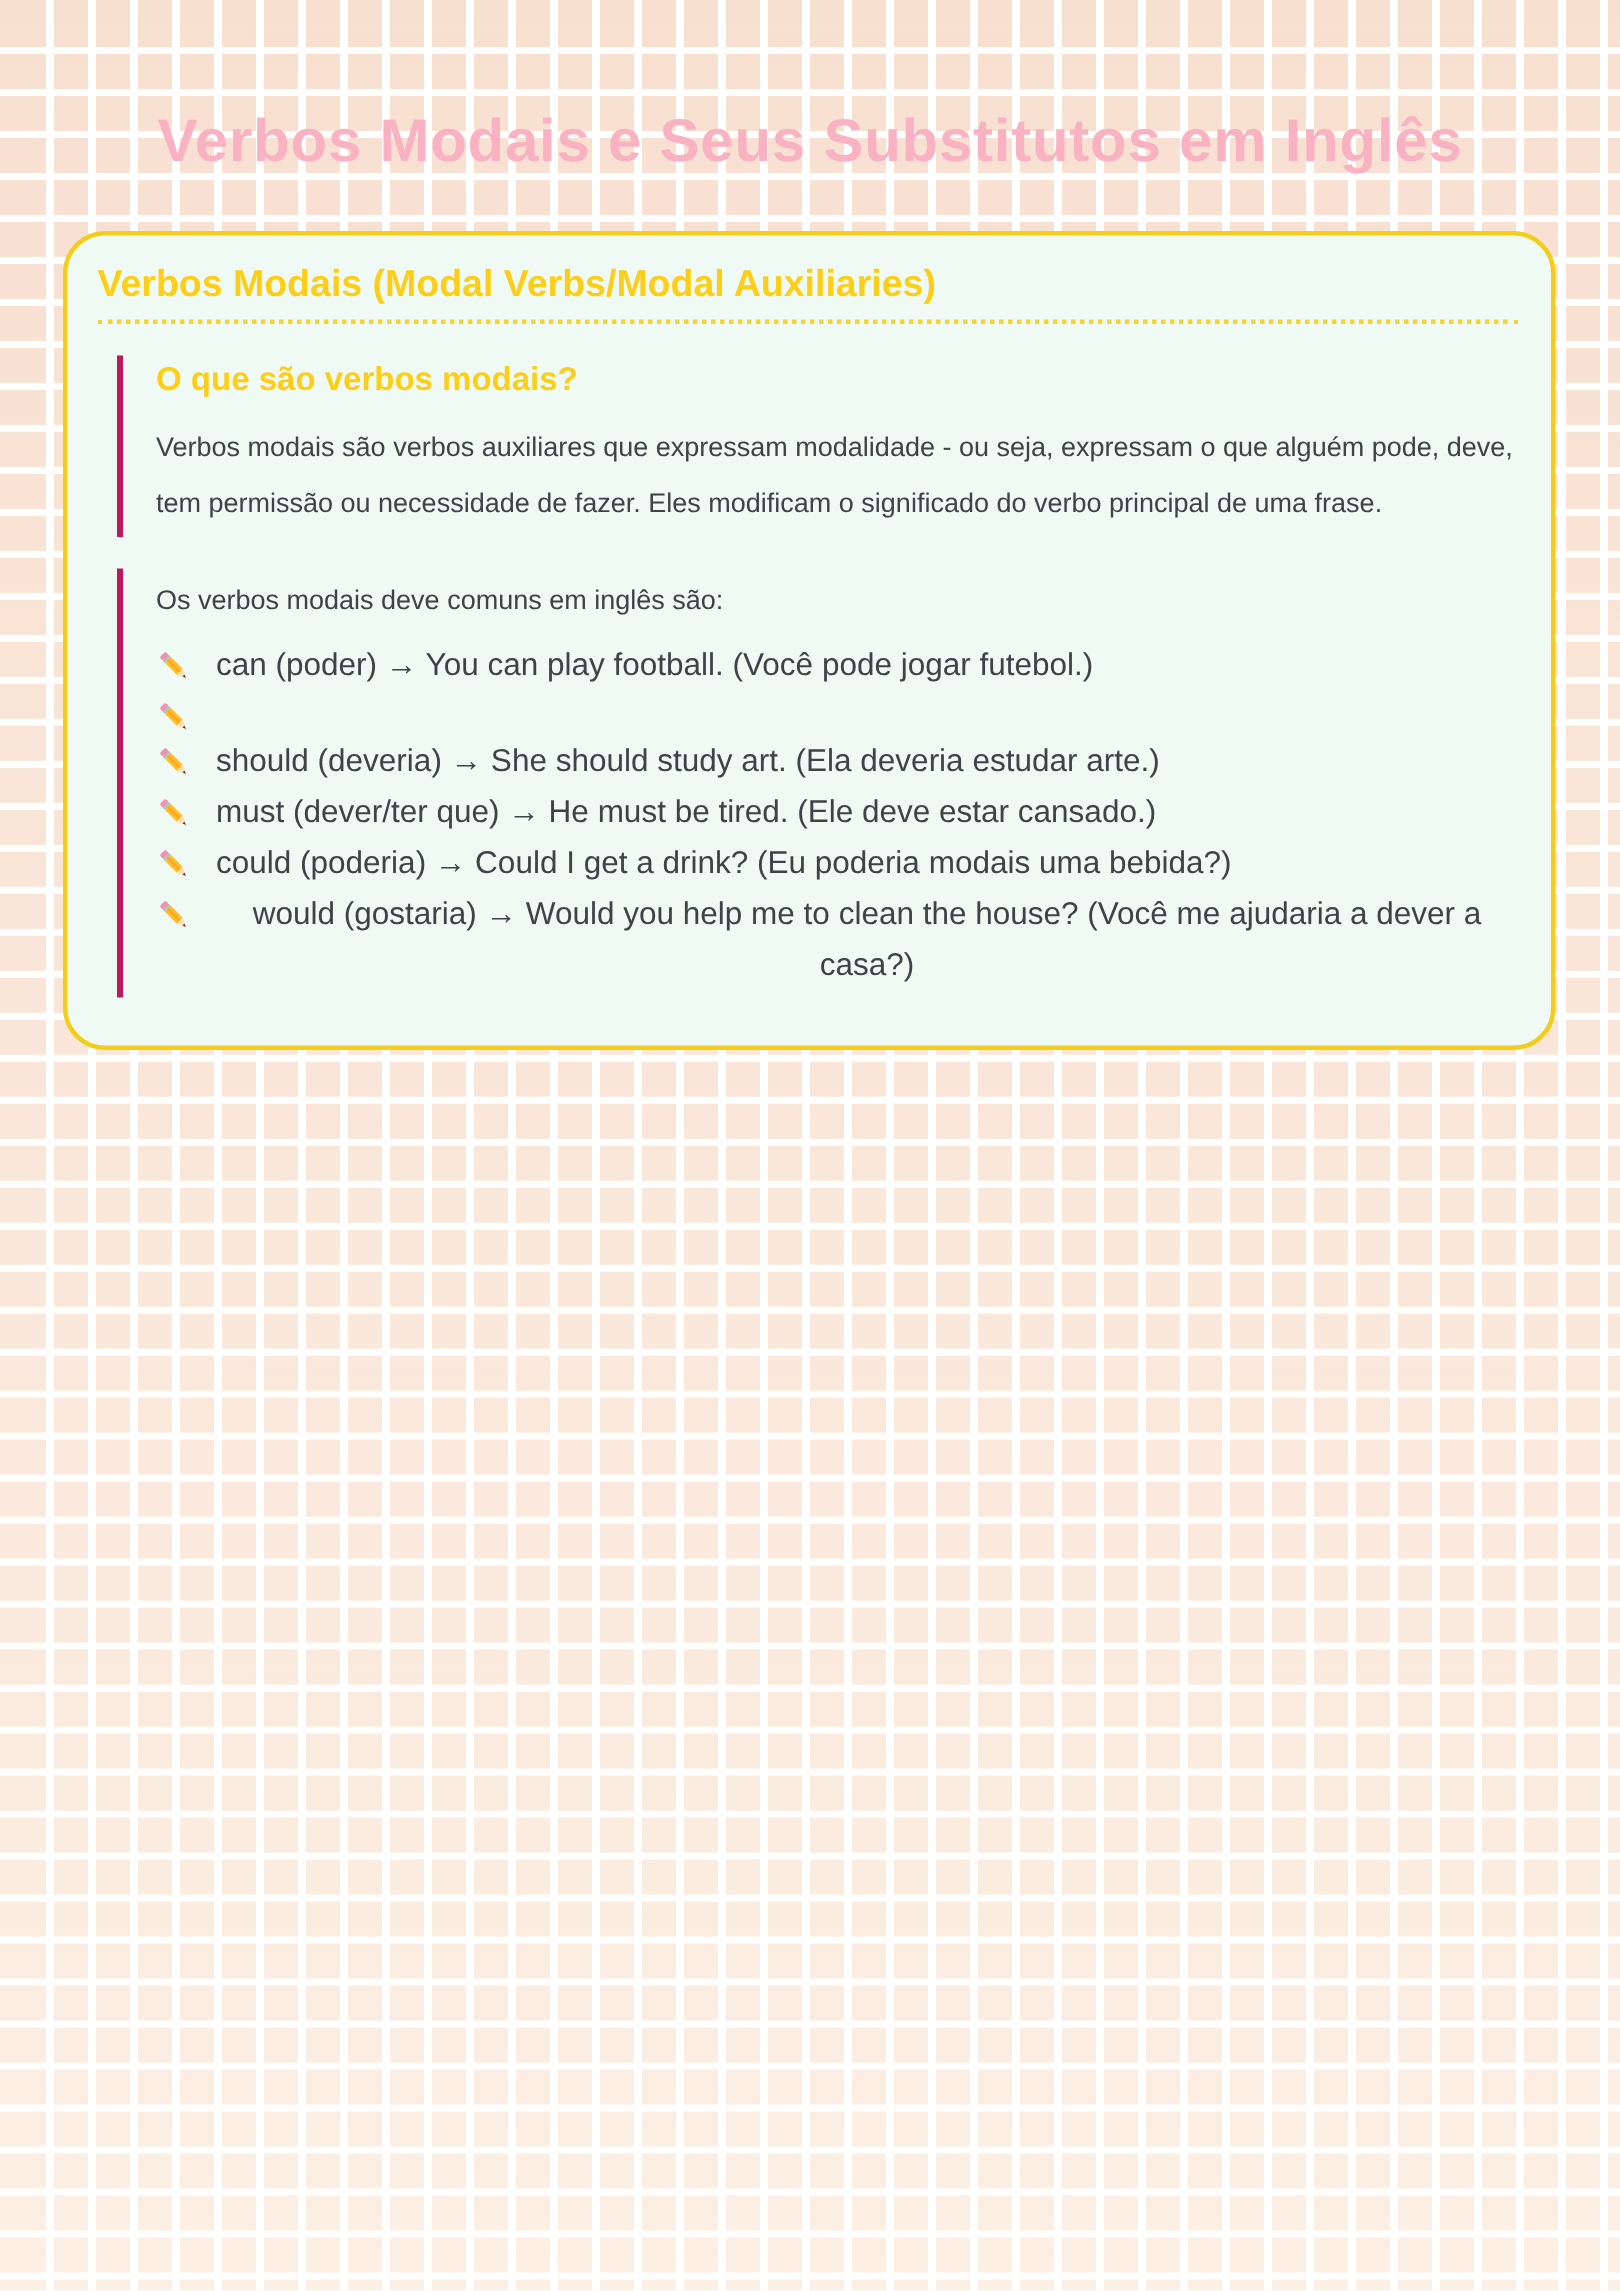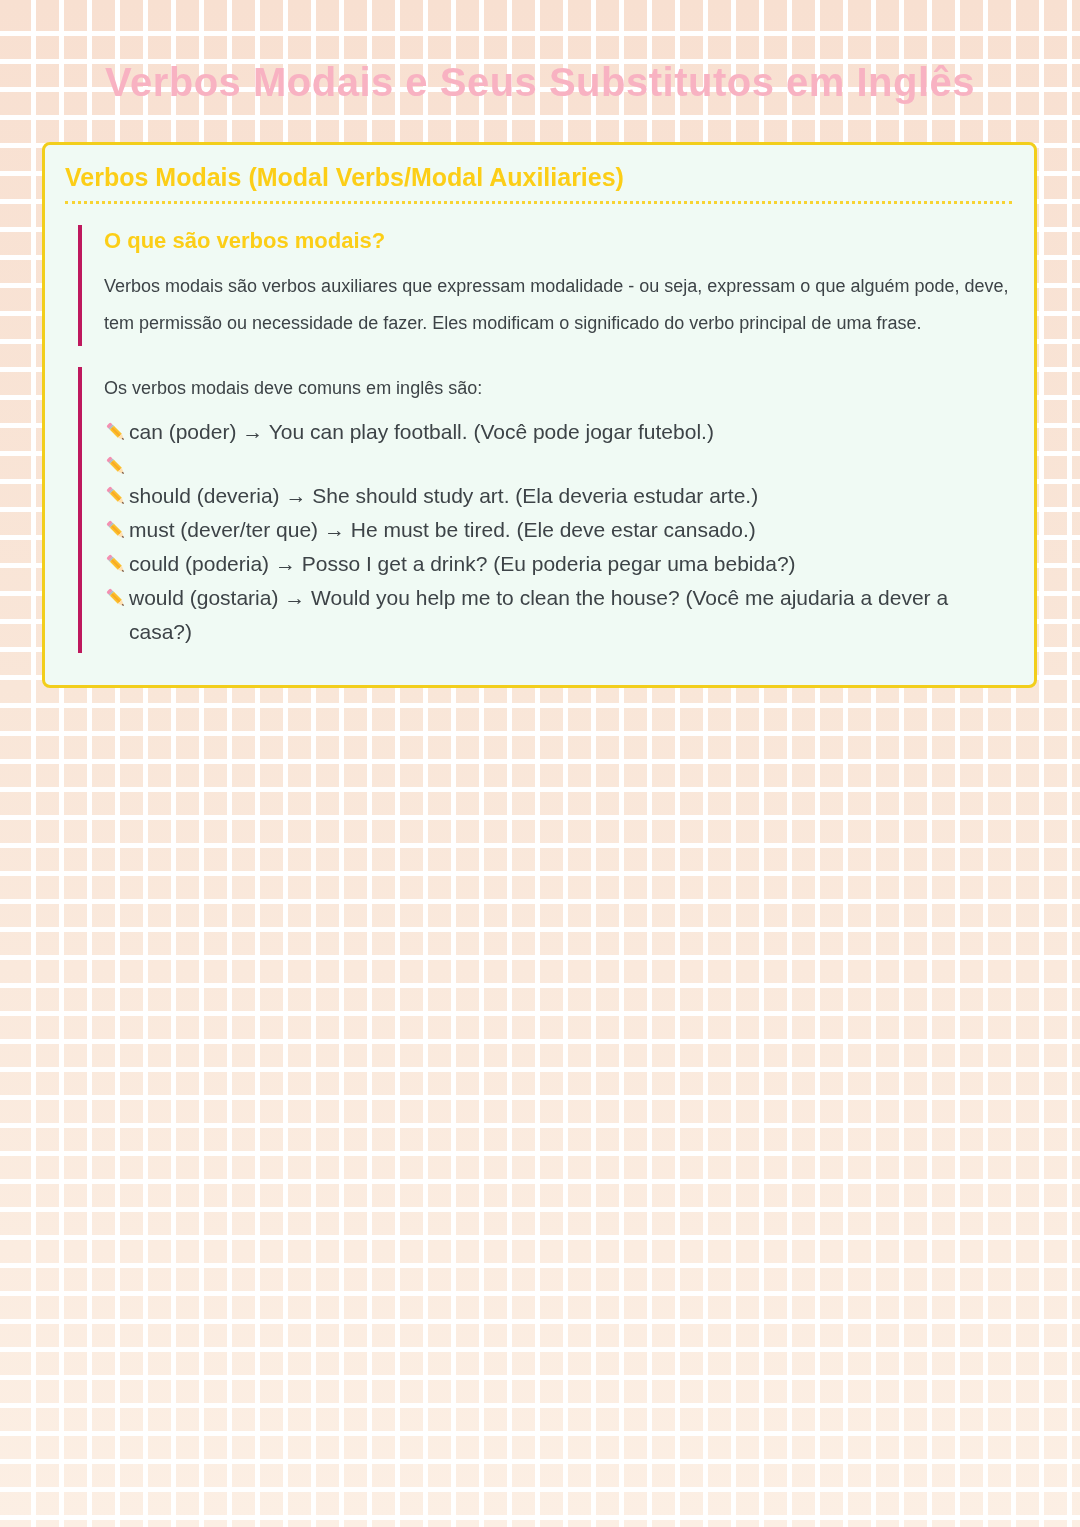--- a/index.html
+++ b/index.html
@@ -12,35 +12,35 @@
     background-color: #ffffff;
     
     background-image:
       repeating-linear-gradient(to right, transparent 0 23px, #ffffff 23px 28px),
       repeating-linear-gradient(to bottom, transparent 0 23px, #ffffff 23px 28px),
       linear-gradient(to bottom, #f8e0d1 0%, #f9e6d8 45%, #fcefe4 100%);
     background-position: 8px 8px, 8px 8px, 0 0;
   }
 
   .page-title {
-    margin: 0;
+    margin: 12px;
     padding-top: 60px;
     text-align: center;
     font-size: 40px;
     font-weight: bold;
     letter-spacing: 0.5px;
     color: #f8b2c2;
   }
 
   .card {
     width: 995px;
     margin: 37px auto 0 42px;
     background: #f0faf4;
     border: 3px solid #f2ce1b;
-    border-radius: 8px;
+    border-radius: 28px;
     padding: 18px 22px 32px 20px;
   }
 
   .card-heading {
     margin: 0;
     font-size: 25px;
     font-weight: bold;
     color: #fcce17;
     padding-bottom: 9px;
     border-bottom: 3px dotted #f7d332;
@@ -72,24 +72,26 @@
   }
 
   .examples-list {
     list-style: none;
     margin: 8px 0 0;
     padding: 0;
   }
   .examples-list li {
     display: flex;
     align-items: flex-start;
+    gap: 15px;
     font-size: 21px;
     line-height: 34px;
     color: #3d4347;
     margin: 0;
+    text-align: center;
   }
   .pencil {
     flex: 0 0 auto;
     width: 25px;
     height: 25px;
     margin-top: 5px;
   }
 </style>
 </head>
 <body>
@@ -165,21 +167,21 @@
         <svg class="pencil" viewBox="0 0 24 24" aria-hidden="true">
           <g transform="rotate(-45 12 12)">
             <rect x="9.3" y="0.8" width="5.4" height="3.4" rx="1.4" fill="#f48fb1"></rect>
             <rect x="9.3" y="3.9" width="5.4" height="1.8" fill="#b0bec5"></rect>
             <rect x="9.3" y="5.7" width="5.4" height="10.8" fill="#fbc02d"></rect>
             <rect x="11.1" y="5.7" width="1.8" height="10.8" fill="#f9a825"></rect>
             <path d="M9.3 16.5 L14.7 16.5 L12 22.2 Z" fill="#ffe0b2"></path>
             <path d="M11.1 19.9 L12.9 19.9 L12 22.2 Z" fill="#5d4037"></path>
           </g>
         </svg>
-        <span>could (poderia) → Posso I get a drink? (Eu poderia pegar uma bebida?)</span>
+        <span>could (poderia) → Could I get a drink? (Eu poderia modais uma bebida?)</span>
       </li>
       <li>
         <svg class="pencil" viewBox="0 0 24 24" aria-hidden="true">
           <g transform="rotate(-45 12 12)">
             <rect x="9.3" y="0.8" width="5.4" height="3.4" rx="1.4" fill="#f48fb1"></rect>
             <rect x="9.3" y="3.9" width="5.4" height="1.8" fill="#b0bec5"></rect>
             <rect x="9.3" y="5.7" width="5.4" height="10.8" fill="#fbc02d"></rect>
             <rect x="11.1" y="5.7" width="1.8" height="10.8" fill="#f9a825"></rect>
             <path d="M9.3 16.5 L14.7 16.5 L12 22.2 Z" fill="#ffe0b2"></path>
             <path d="M11.1 19.9 L12.9 19.9 L12 22.2 Z" fill="#5d4037"></path>

